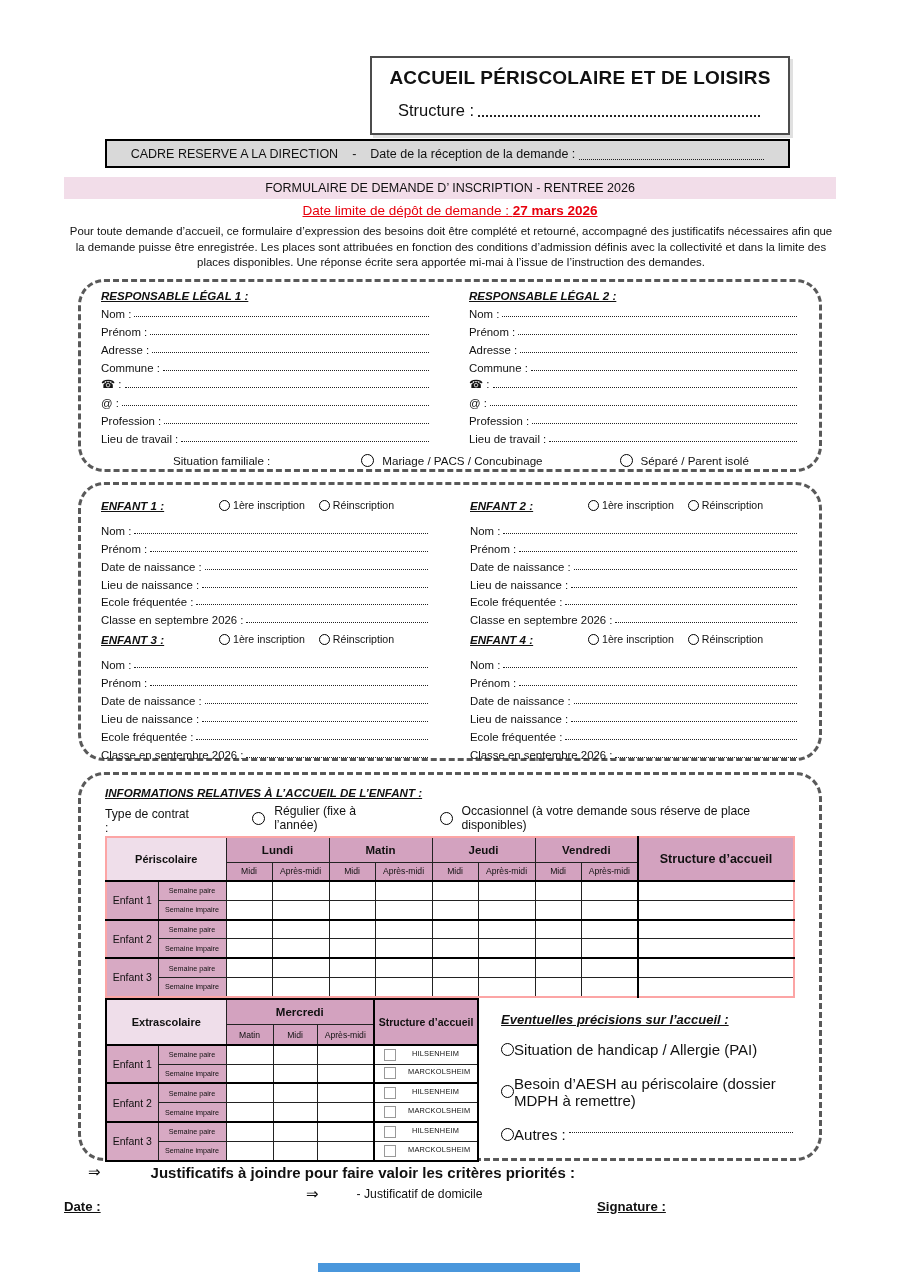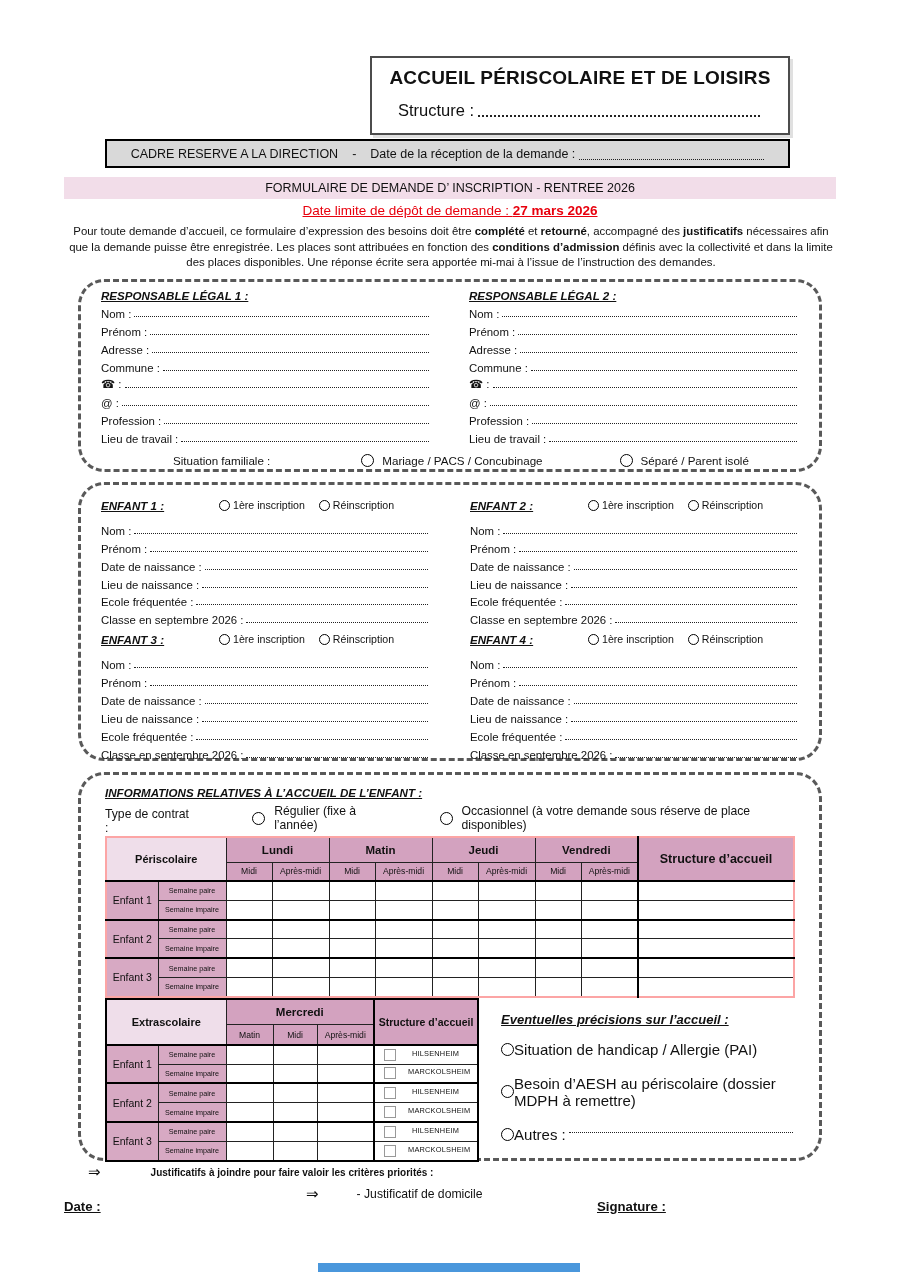--- a/index.html
+++ b/index.html
@@ -24,21 +24,21 @@
   
   .pink-band { position:absolute; left:64px; top:177px; width:772px; height:22px;
     background:#f2dde9; display:flex; align-items:center; justify-content:center; font-size:12.5px; }
   .deadline { position:absolute; left:0; top:203px; width:100%; text-align:center;
     font-size:13.5px; color:#e8000d; }
   .deadline span { text-decoration:underline; }
   .deadline b { text-decoration:underline; }
 
   .intro { position:absolute; left:68px; top:224px; width:766px; text-align:center;
     font-size:11.4px; line-height:1.38; }
-  .intro b { font-weight:bold;margin-top:16px; }
+  .intro b { font-weight:normal;margin-top:16px; }
 
   
   .dashed { position:absolute; border:3.5px dashed #595959; border-radius:26px; background:#fff; }
   .sec1 { left:78px; top:279px; width:744px; height:193px; padding:7px 20px 4px 20px; }
   .sec2 { left:78px; top:482px; width:744px; height:279px; padding:7px 20px 4px 20px; }
   .sec3 { left:78px; top:772px; width:744px; height:389px; padding:11px 24px 4px 24px; }
 
   .sec-title { font-size:11.6px; font-weight:bold; font-style:italic; text-decoration:underline; }
 
   .two-col { display:flex; gap:38px; }
@@ -95,21 +95,21 @@
 
   .bottom-flex { display:flex; margin-top:0; align-items:flex-start; }
   .precisions { flex:1; padding:14px 0 0 22px; }
   .precisions .sec-title { font-size:13px; margin-bottom:14px; }
   .prec-opt { display:flex; align-items:center; font-size:15px; margin-bottom:17px; }
   .prec-opt .leader { flex:1; border-bottom:1.7px dotted #222; margin:0 2px 3px 3px; }
 
   
   .f-line1 { position:absolute; left:88px; top:1163px; display:flex; align-items:center; }
   .arrow { font-size:15px; }
-  .f-line1 .txt { font-size:10px; font-weight:bold; margin-left:50px; }
+  .f-line1 .txt { font-size:15px; font-weight:bold; margin-left:50px; }
   .f-line2 { position:absolute; left:306px; top:1185px; display:flex; align-items:center; }
   .f-line2 .txt { font-size:12.2px; margin-left:38px; }
   .f-date { position:absolute; left:64px; top:1199px; font-size:13.2px; font-weight:bold; text-decoration:underline; }
   .f-sig { position:absolute; left:597px; top:1199px; font-size:13.2px; font-weight:bold; text-decoration:underline; }
 
   .blue-bar { position:absolute; left:318px; top:1263px; width:262px; height:9px; background:#4a97dc; }
 </style>
 </head>
 <body>
 

